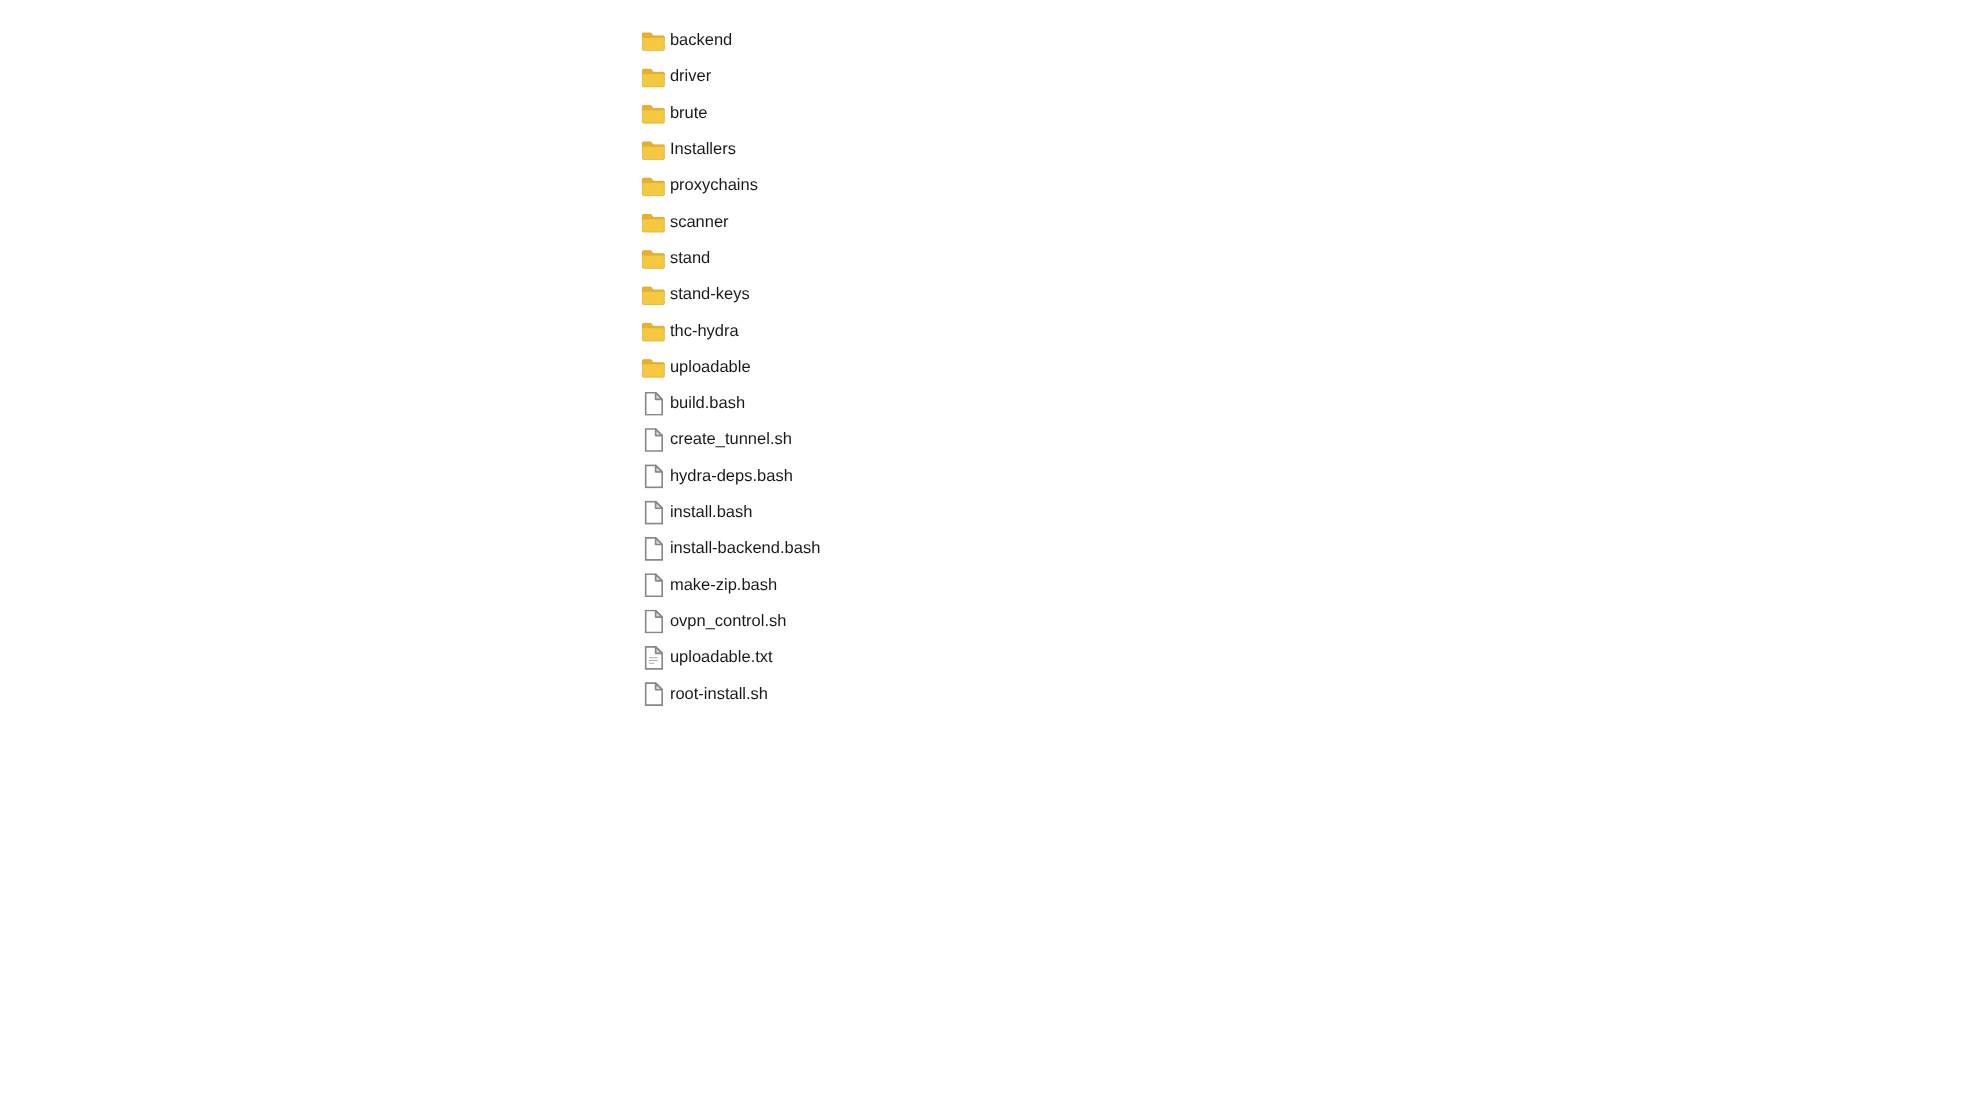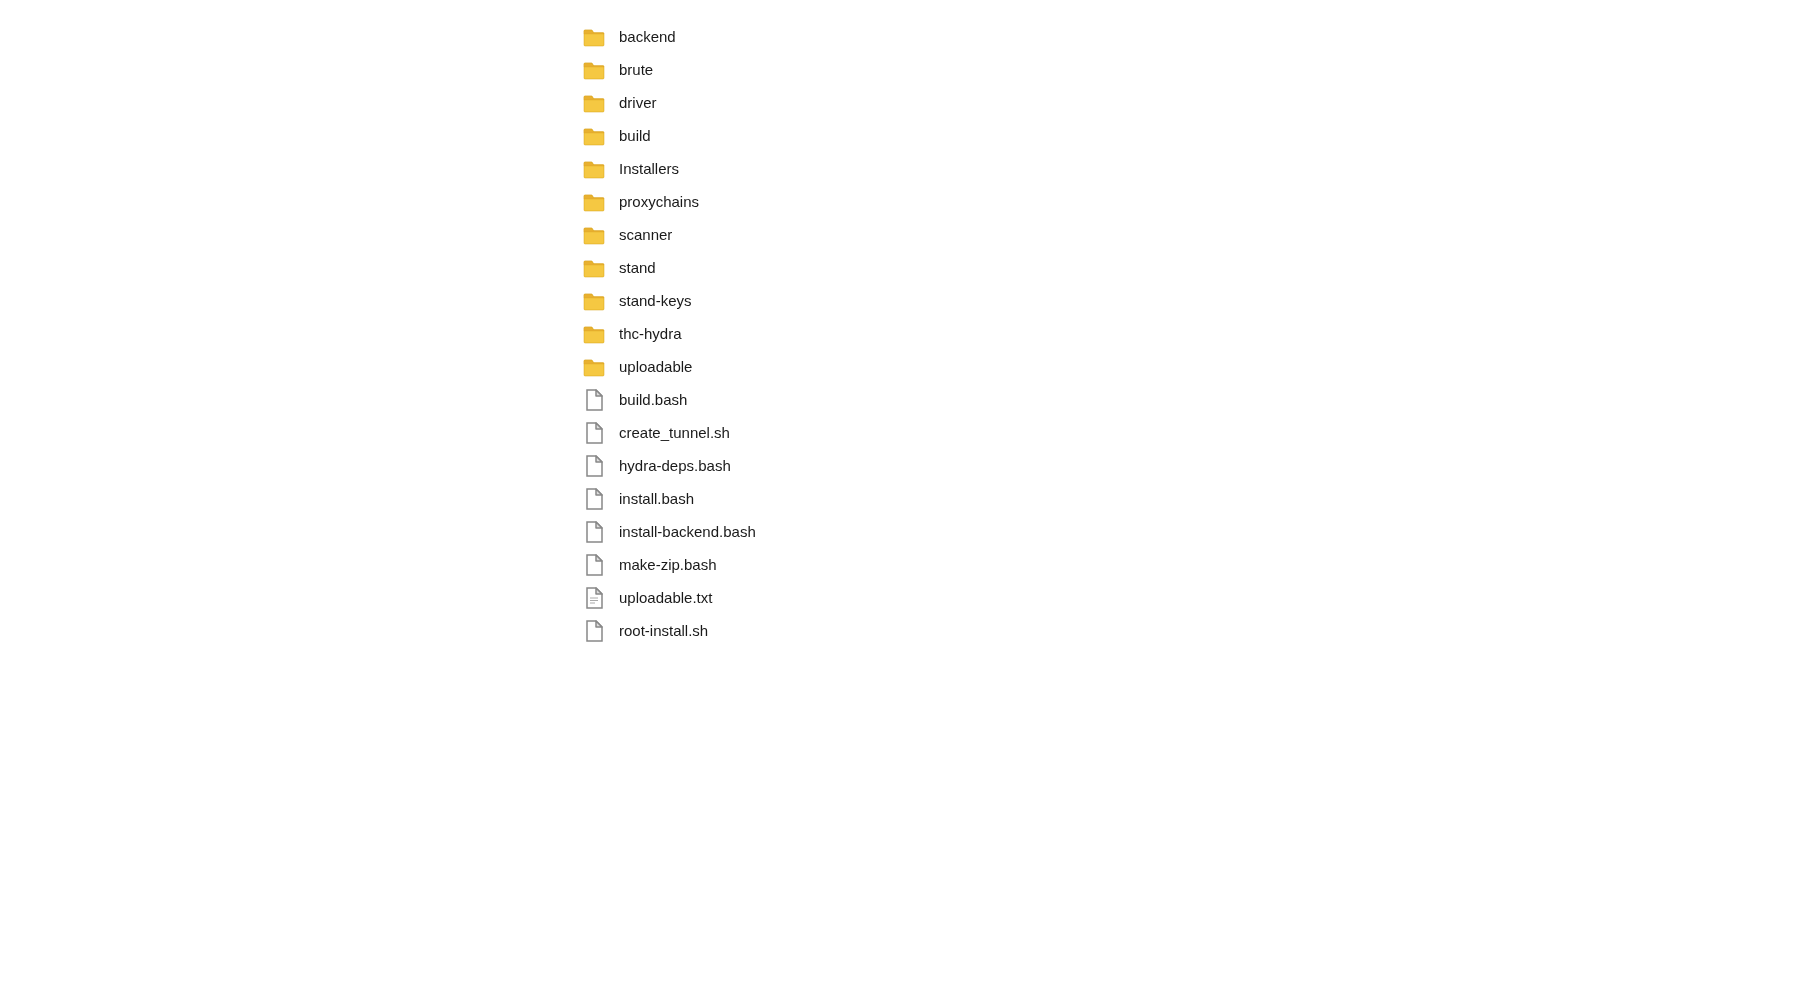--- a/index.html
+++ b/index.html
@@ -20,21 +20,21 @@
     .file-list {
       display: flex;
       flex-direction: column;
       padding: 20px 0;
       padding-left: 575px;
     }
 
     .file-item {
       display: flex;
       align-items: center;
-      gap: 14px;
+      gap: 4px;
       padding: 5px 8px;
       cursor: pointer;
       border-radius: 3px;
       min-height: 33px;
     }
 
     .icon {
       width: 22px;
       height: 22px;
       flex-shrink: 0;
@@ -80,47 +80,38 @@
       </span>
       <span class="file-name">backend</span>
     </div>
     <div class="file-item">
       <span class="icon">
         <svg class="svg-folder" viewBox="0 0 22 20" fill="none" xmlns="http://www.w3.org/2000/svg">
       <path d="M1 4C1 3.44772 1.44772 3 2 3H9L11 6H20C20.5523 6 21 6.44772 21 7V18C21 18.5523 20.5523 19 20 19H2C1.44772 19 1 18.5523 1 18V4Z" fill="#F5C842" stroke="#D4A017" stroke-width="0.5"></path>
       <path d="M1 4C1 3.44772 1.44772 3 2 3H8.5L10.2 5.5H20C20.5523 5.5 21 5.94772 21 6.5V7H1V4Z" fill="#E8B030" stroke="#D4A017" stroke-width="0.3"></path>
     </svg>
       </span>
+      <span class="file-name">driver</span>
+    </div>
+    <div class="file-item">
+      <span class="icon">
+        <svg class="svg-folder" viewBox="0 0 22 20" fill="none" xmlns="http://www.w3.org/2000/svg">
+      <path d="M1 4C1 3.44772 1.44772 3 2 3H9L11 6H20C20.5523 6 21 6.44772 21 7V18C21 18.5523 20.5523 19 20 19H2C1.44772 19 1 18.5523 1 18V4Z" fill="#F5C842" stroke="#D4A017" stroke-width="0.5"></path>
+      <path d="M1 4C1 3.44772 1.44772 3 2 3H8.5L10.2 5.5H20C20.5523 5.5 21 5.94772 21 6.5V7H1V4Z" fill="#E8B030" stroke="#D4A017" stroke-width="0.3"></path>
+    </svg>
+      </span>
       <span class="file-name">brute</span>
     </div>
     <div class="file-item">
       <span class="icon">
         <svg class="svg-folder" viewBox="0 0 22 20" fill="none" xmlns="http://www.w3.org/2000/svg">
       <path d="M1 4C1 3.44772 1.44772 3 2 3H9L11 6H20C20.5523 6 21 6.44772 21 7V18C21 18.5523 20.5523 19 20 19H2C1.44772 19 1 18.5523 1 18V4Z" fill="#F5C842" stroke="#D4A017" stroke-width="0.5"></path>
       <path d="M1 4C1 3.44772 1.44772 3 2 3H8.5L10.2 5.5H20C20.5523 5.5 21 5.94772 21 6.5V7H1V4Z" fill="#E8B030" stroke="#D4A017" stroke-width="0.3"></path>
     </svg>
       </span>
-      <span class="file-name">driver</span>
-    </div>
-    <div class="file-item">
-      <span class="icon">
-        <svg class="svg-folder" viewBox="0 0 22 20" fill="none" xmlns="http://www.w3.org/2000/svg">
-      <path d="M1 4C1 3.44772 1.44772 3 2 3H9L11 6H20C20.5523 6 21 6.44772 21 7V18C21 18.5523 20.5523 19 20 19H2C1.44772 19 1 18.5523 1 18V4Z" fill="#F5C842" stroke="#D4A017" stroke-width="0.5"></path>
-      <path d="M1 4C1 3.44772 1.44772 3 2 3H8.5L10.2 5.5H20C20.5523 5.5 21 5.94772 21 6.5V7H1V4Z" fill="#E8B030" stroke="#D4A017" stroke-width="0.3"></path>
-    </svg>
-      </span>
-      <span class="file-name">build</span>
-    </div>
-    <div class="file-item">
-      <span class="icon">
-        <svg class="svg-folder" viewBox="0 0 22 20" fill="none" xmlns="http://www.w3.org/2000/svg">
-      <path d="M1 4C1 3.44772 1.44772 3 2 3H9L11 6H20C20.5523 6 21 6.44772 21 7V18C21 18.5523 20.5523 19 20 19H2C1.44772 19 1 18.5523 1 18V4Z" fill="#F5C842" stroke="#D4A017" stroke-width="0.5"></path>
-      <path d="M1 4C1 3.44772 1.44772 3 2 3H8.5L10.2 5.5H20C20.5523 5.5 21 5.94772 21 6.5V7H1V4Z" fill="#E8B030" stroke="#D4A017" stroke-width="0.3"></path>
-    </svg>
-      </span>
       <span class="file-name">Installers</span>
     </div>
     <div class="file-item">
       <span class="icon">
         <svg class="svg-folder" viewBox="0 0 22 20" fill="none" xmlns="http://www.w3.org/2000/svg">
       <path d="M1 4C1 3.44772 1.44772 3 2 3H9L11 6H20C20.5523 6 21 6.44772 21 7V18C21 18.5523 20.5523 19 20 19H2C1.44772 19 1 18.5523 1 18V4Z" fill="#F5C842" stroke="#D4A017" stroke-width="0.5"></path>
       <path d="M1 4C1 3.44772 1.44772 3 2 3H8.5L10.2 5.5H20C20.5523 5.5 21 5.94772 21 6.5V7H1V4Z" fill="#E8B030" stroke="#D4A017" stroke-width="0.3"></path>
     </svg>
       </span>
       <span class="file-name">proxychains</span>
@@ -216,20 +207,29 @@
       <span class="file-name">install-backend.bash</span>
     </div>
     <div class="file-item">
       <span class="icon">
         <svg class="svg-file" viewBox="0 0 18 22" fill="none" xmlns="http://www.w3.org/2000/svg">
       <path d="M2 1H11L17 7V21H2V1Z" fill="white" stroke="#888" stroke-width="1.5"></path>
       <path d="M11 1L17 7H11V1Z" fill="#ddd" stroke="#888" stroke-width="1.5" stroke-linejoin="round"></path>
     </svg>
       </span>
       <span class="file-name">make-zip.bash</span>
+    </div>
+    <div class="file-item">
+      <span class="icon">
+        <svg class="svg-file" viewBox="0 0 18 22" fill="none" xmlns="http://www.w3.org/2000/svg">
+      <path d="M2 1H11L17 7V21H2V1Z" fill="white" stroke="#888" stroke-width="1.5"></path>
+      <path d="M11 1L17 7H11V1Z" fill="#ddd" stroke="#888" stroke-width="1.5" stroke-linejoin="round"></path>
+    </svg>
+      </span>
+      <span class="file-name">ovpn_control.sh</span>
     </div>
     <div class="file-item">
       <span class="icon">
         <svg class="svg-file-txt" viewBox="0 0 18 22" fill="none" xmlns="http://www.w3.org/2000/svg">
       <path d="M2 1H11L17 7V21H2V1Z" fill="white" stroke="#888" stroke-width="1.5"></path>
       <path d="M11 1L17 7H11V1Z" fill="#ddd" stroke="#888" stroke-width="1.5" stroke-linejoin="round"></path>
       <line x1="5" y1="11" x2="13" y2="11" stroke="#aaa" stroke-width="1"></line>
       <line x1="5" y1="13.5" x2="13" y2="13.5" stroke="#aaa" stroke-width="1"></line>
       <line x1="5" y1="16" x2="10" y2="16" stroke="#aaa" stroke-width="1"></line>
     </svg>

